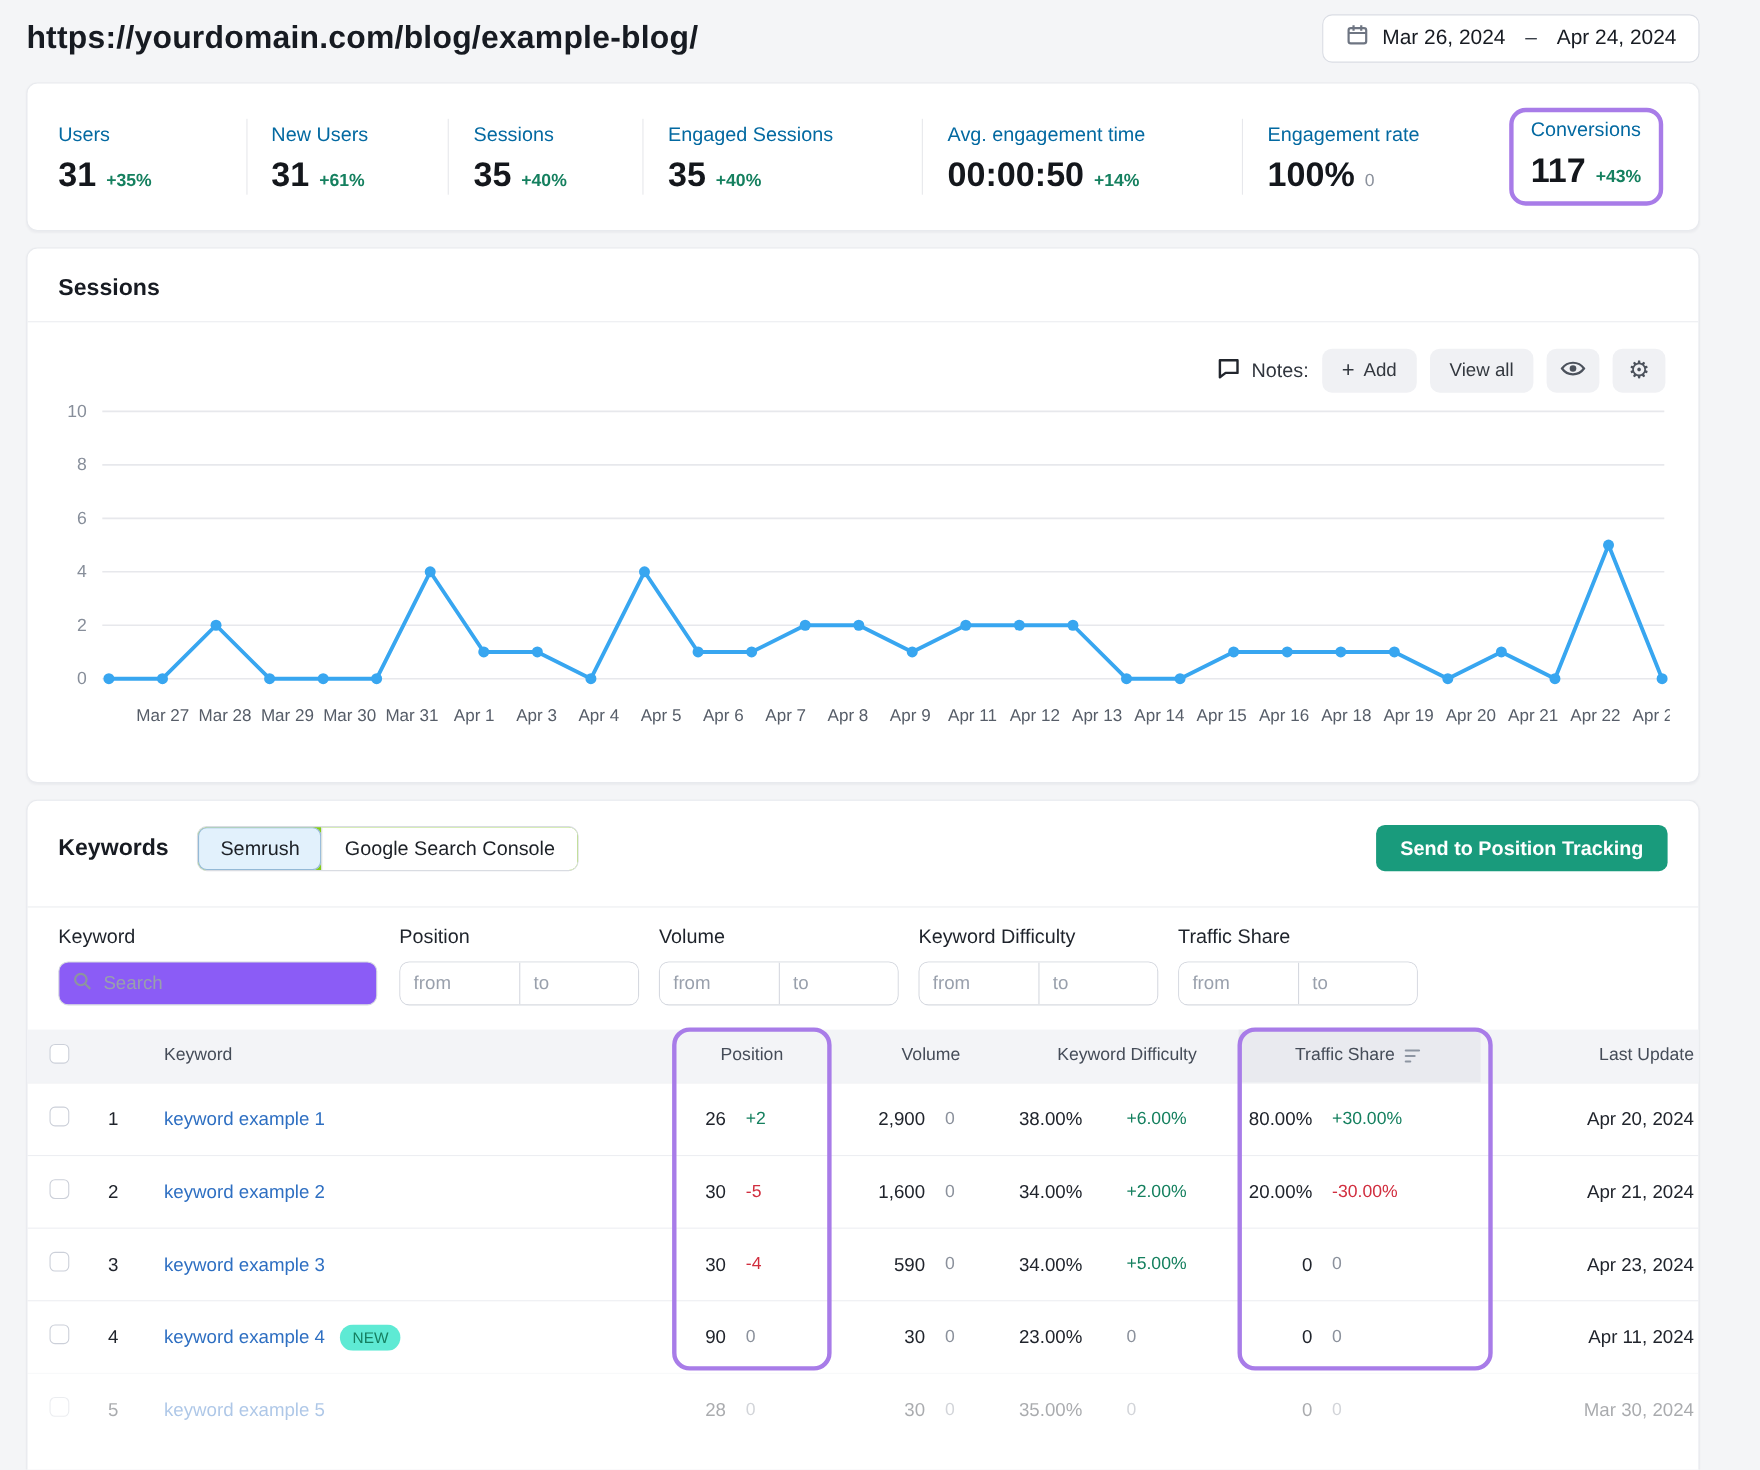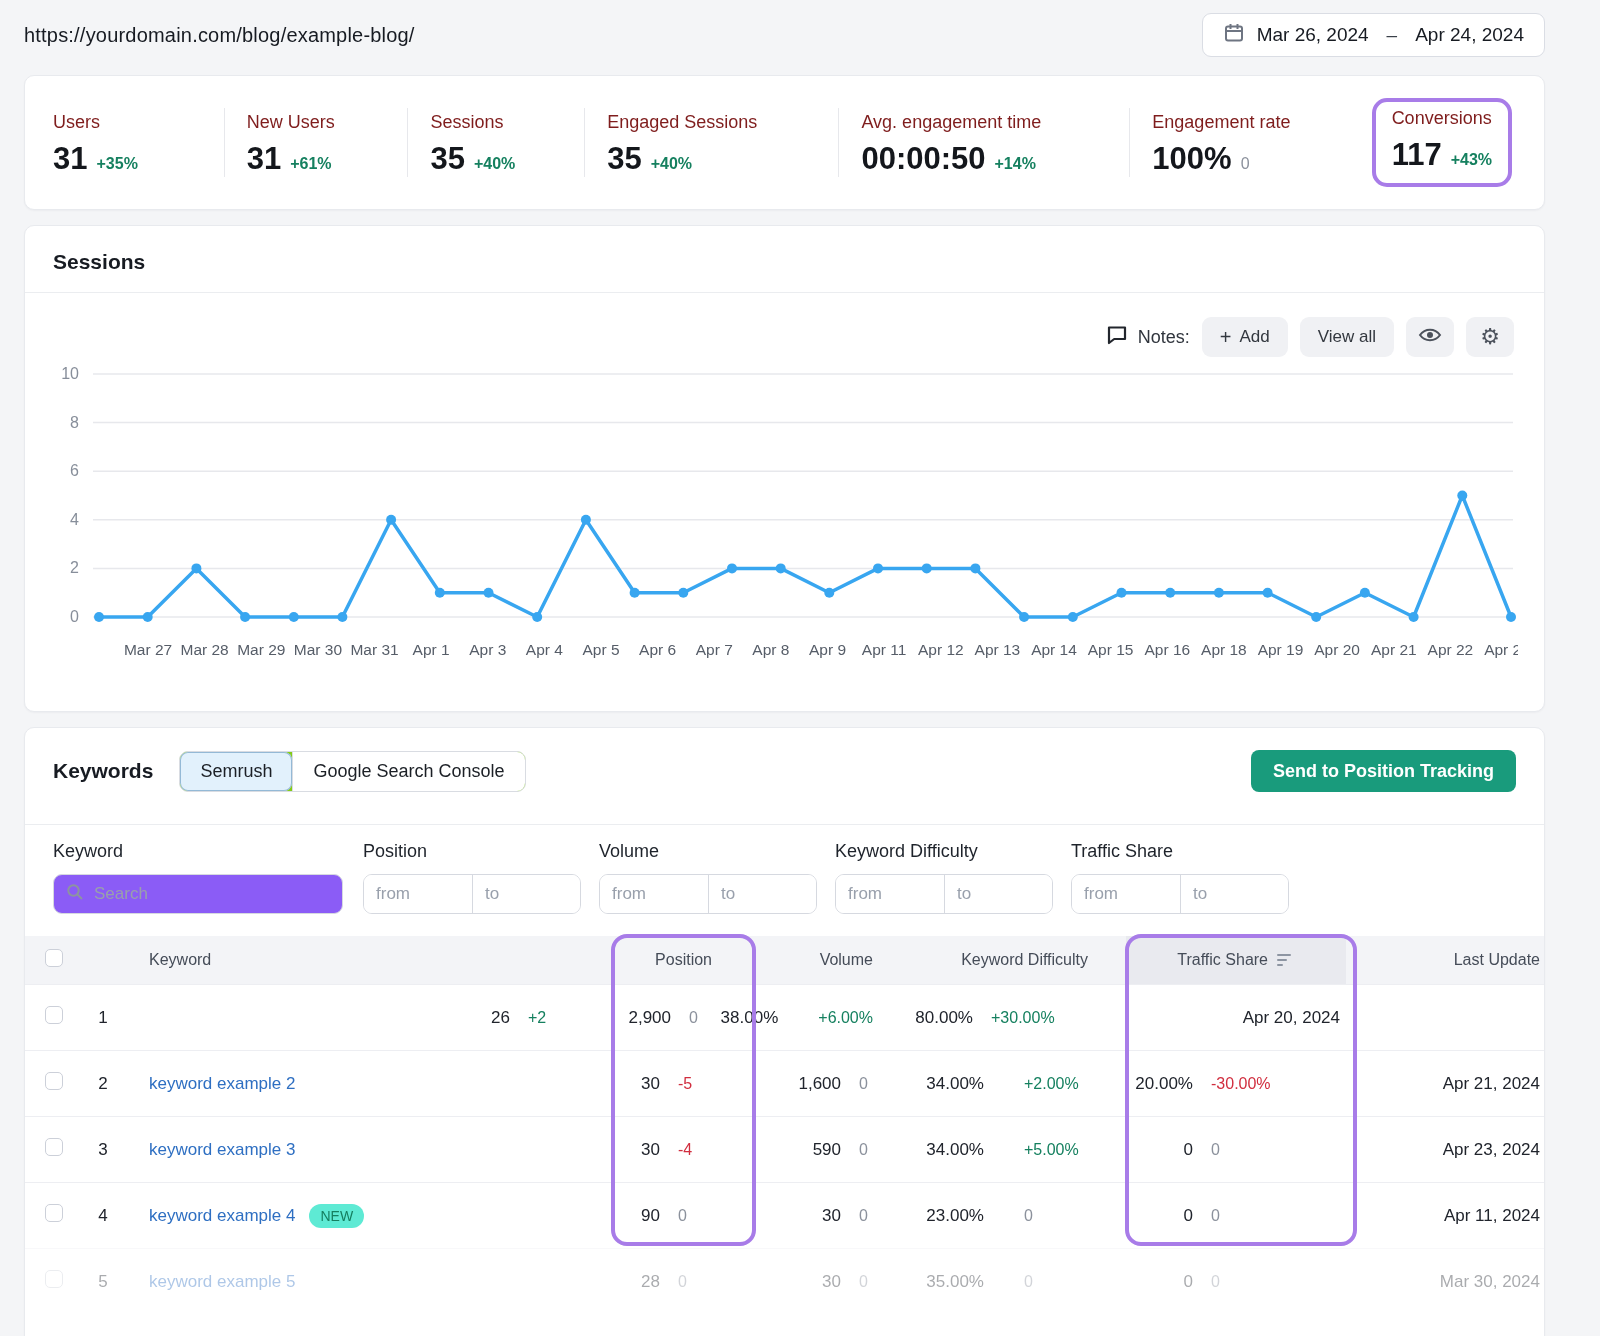--- a/index.html
+++ b/index.html
@@ -7,32 +7,32 @@
     --link:#2e6fc2; --btn-green:#199b7c;
     --bg:#f4f5f7; --panel:#ffffff; --border:#e8eaee; --txt:#171b22;
     --gray:#7b8290; --hdr-bg:#f3f4f7; --hdr-sorted:#e9eaef;
   }
   *{box-sizing:border-box;margin:0;padding:0;}
   html,body{width:1600px;height:1336px;overflow:hidden;}
   body{background:var(--bg);font-family:"Liberation Sans","DejaVu Sans",sans-serif;color:var(--txt);}
   .wrap{width:1521px;margin-left:24px;}
   
   .topbar{display:flex;justify-content:space-between;align-items:center;margin-top:12px;height:46px;}
-  .url{font-size:20px;font-weight:normal;letter-spacing:.2px;}
+  .url{font-size:29px;font-weight:bold;letter-spacing:.2px;}
   .datepicker{display:flex;align-items:center;gap:12px;background:#fff;border:1px solid #dadde4;border-radius:9px;height:44px;padding:0 20px;font-size:19px;cursor:pointer;}
   .datepicker .dash{color:#3a4049;margin:0 6px;}
   
   .panel{background:var(--panel);border:1px solid var(--border);border-radius:10px;box-shadow:0 1px 2px rgba(20,25,40,.04);}
   
   .stats{margin-top:17px;height:135px;display:flex;align-items:center;padding:0 28px;}
   .stat{padding-top:4px;}
   .stat + .stat{border-left:1px solid #e7e8ec;padding-left:22px;}
   .stat.w1{width:172px;}.stat.w2{width:185px;}.stat.w3{width:178px;}.stat.w4{width:256px;}
   .stat.w5{width:293px;}.stat.w6{width:244px;}
-  .stat .lbl{font-size:18px;color:#7f1d1d;margin-bottom:8px;}
+  .stat .lbl{font-size:18px;color:#0369a1;margin-bottom:8px;}
   .stat .valrow{display:flex;align-items:baseline;gap:9px;}
   .stat .val{font-size:31px;font-weight:bold;color:#14171c;}
   .delta{font-size:16px;font-weight:bold;}
   .up{color:var(--green);}
   .down{color:var(--red);}
   .neutral{color:#8b919c;font-weight:normal;}
   .stat.highlighted{border:4px solid var(--purple);border-radius:15px;padding:6px 16px 10px 16px;margin-left:auto;margin-right:4px;}
   
   .sessions{margin-top:15px;height:487px;overflow:hidden;}
   .sess-head{padding:24px 28px 18px 28px;border-bottom:1px solid #ebedf0;}
@@ -351,20 +351,23 @@
             <i></i>
             <i></i>
           </span>
       </div>
       <div class="h-r h-upd">Last Update</div>
     </div>
 
     <div class="trow">
       <div class="cb"><span class="checkbox"></span></div>
       <div class="numc">1</div>
+      <div class="kwc">
+          <a class="kwlink">keyword example 1</a>
+        </div>
       <div class="grp colpos">
           <span class="v">26</span>
           <span class="d up">+2</span>
         </div>
       <div class="grp colvol">
           <span class="v">2,900</span>
           <span class="d neutral">0</span>
         </div>
       <div class="grp colkd">
           <span class="v">38.00%</span>

